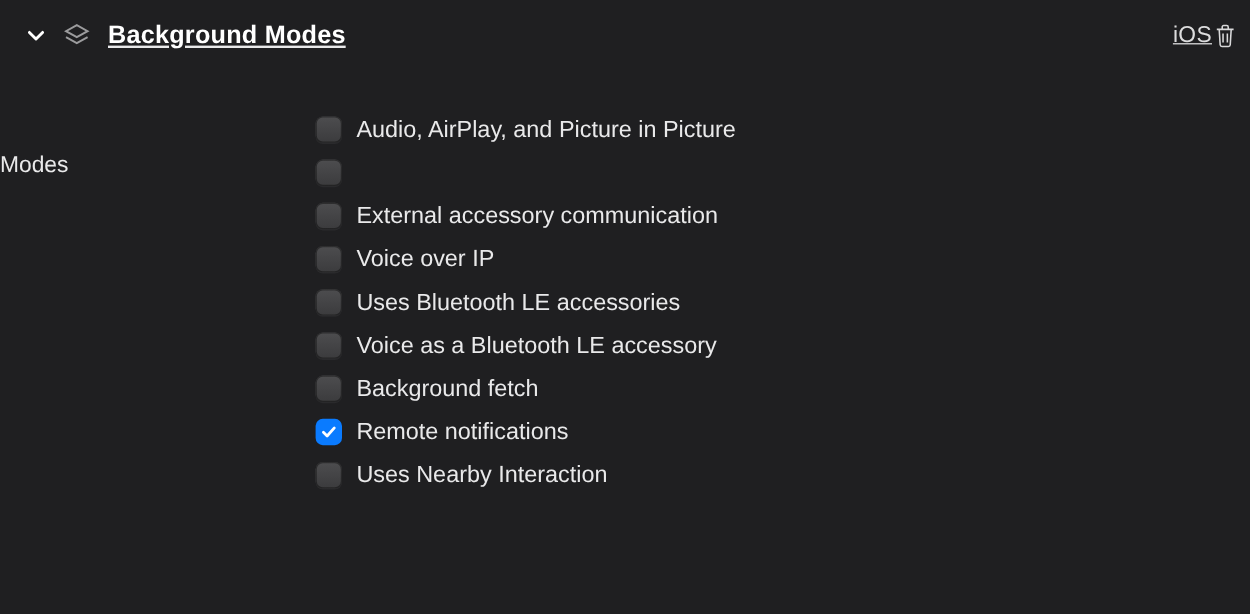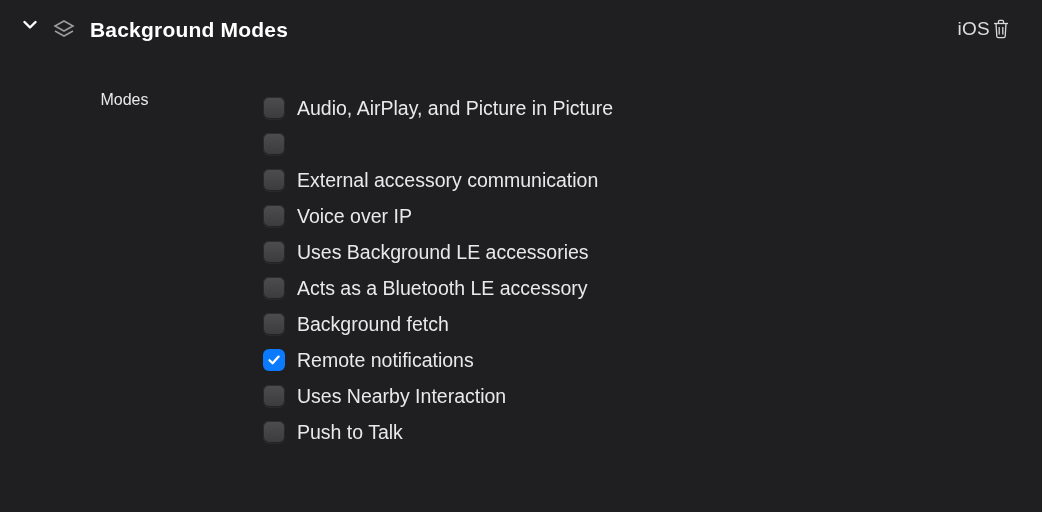--- a/index.html
+++ b/index.html
@@ -7,22 +7,23 @@
       width: 1042px;
       height: 512px;
       background: #1f1f21;
       font-family: -apple-system, BlinkMacSystemFont, "SF Pro Text", "Helvetica Neue", Arial, sans-serif;
       color: #e9e9ea;
       overflow: hidden;
       position: relative;
     }
     .capability-header {
       display: flex;
-      align-items: flex-start;
-      padding: 18px 30px 10px 22px;
+      align-items: center;
+      padding: 18px 10px 10px 22px;
+      text-decoration: underline;
     }
     .disclosure {
       width: 16px;
       height: 14px;
       display: flex;
       align-items: center;
       justify-content: center;
       cursor: pointer;
       color: #ffffff;
     }
@@ -58,25 +59,26 @@
       justify-content: center;
       color: #d9d9da;
       cursor: pointer;
     }
     .content-area {
       padding: 38px 0 0 0;
       display: flex;
     }
     .label-col {
       width: 263px;
-      text-align: center;
+      text-align: left;
       padding-right: 14px;
       padding-top: 1px;
-      font-size: 16px;
+      font-size: 19px;
       color: #e9e9ea;
+      margin-top: 36px;
     }
     .modes-list {
       display: flex;
       flex-direction: column;
     }
     .mode-row {
       display: flex;
       align-items: center;
       height: 36px;
     }
@@ -153,40 +155,36 @@
       <div class="mode-row">
         <div class="cb"></div>
         <span class="mode-label">External accessory communication</span>
       </div>
       <div class="mode-row">
         <div class="cb"></div>
         <span class="mode-label">Voice over IP</span>
       </div>
       <div class="mode-row">
         <div class="cb"></div>
-        <span class="mode-label">Uses Background LE accessories</span>
+        <span class="mode-label">Uses Bluetooth LE accessories</span>
       </div>
       <div class="mode-row">
         <div class="cb"></div>
-        <span class="mode-label">Acts as a Bluetooth LE accessory</span>
+        <span class="mode-label">Voice as a Bluetooth LE accessory</span>
       </div>
       <div class="mode-row">
         <div class="cb"></div>
         <span class="mode-label">Background fetch</span>
       </div>
       <div class="mode-row">
         <div class="cb checked">
           <svg class="check" width="14" height="14" viewBox="0 0 14 14">
             <path d="M2.5 7.2 L5.6 10.3 L11.6 3.6" stroke="currentColor" stroke-width="2.3" fill="none" stroke-linecap="round" stroke-linejoin="round"></path>
           </svg>
         </div>
         <span class="mode-label">Remote notifications</span>
       </div>
       <div class="mode-row">
         <div class="cb"></div>
         <span class="mode-label">Uses Nearby Interaction</span>
       </div>
-      <div class="mode-row">
-        <div class="cb"></div>
-        <span class="mode-label">Push to Talk</span>
-      </div>
     </div>
 </div>
 
 </body></html>

